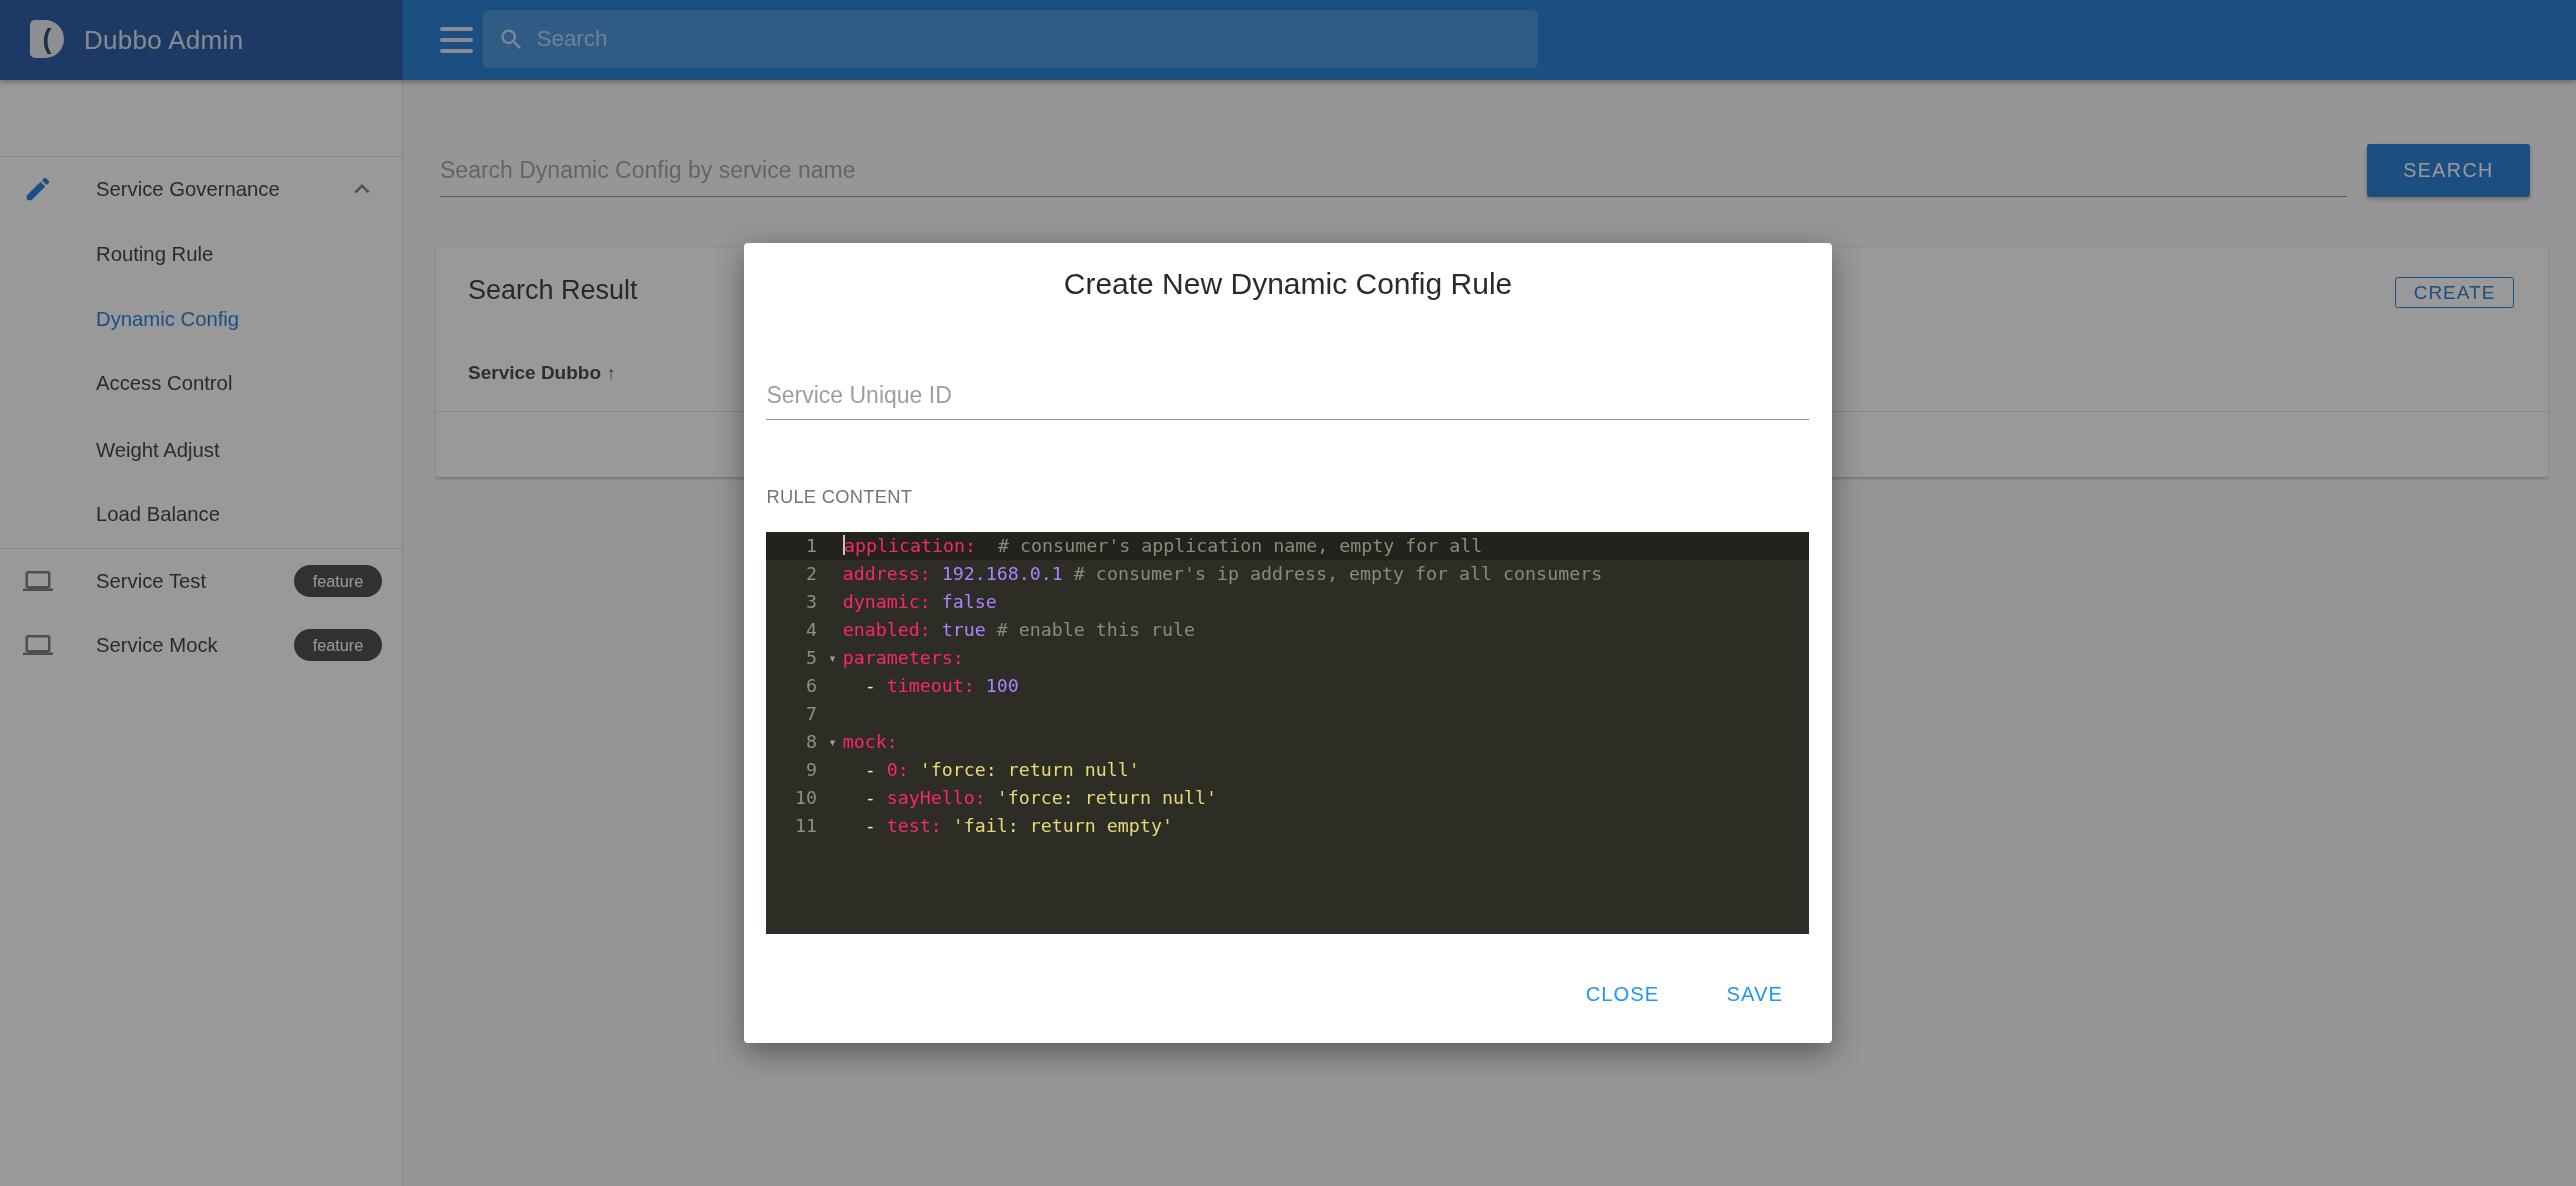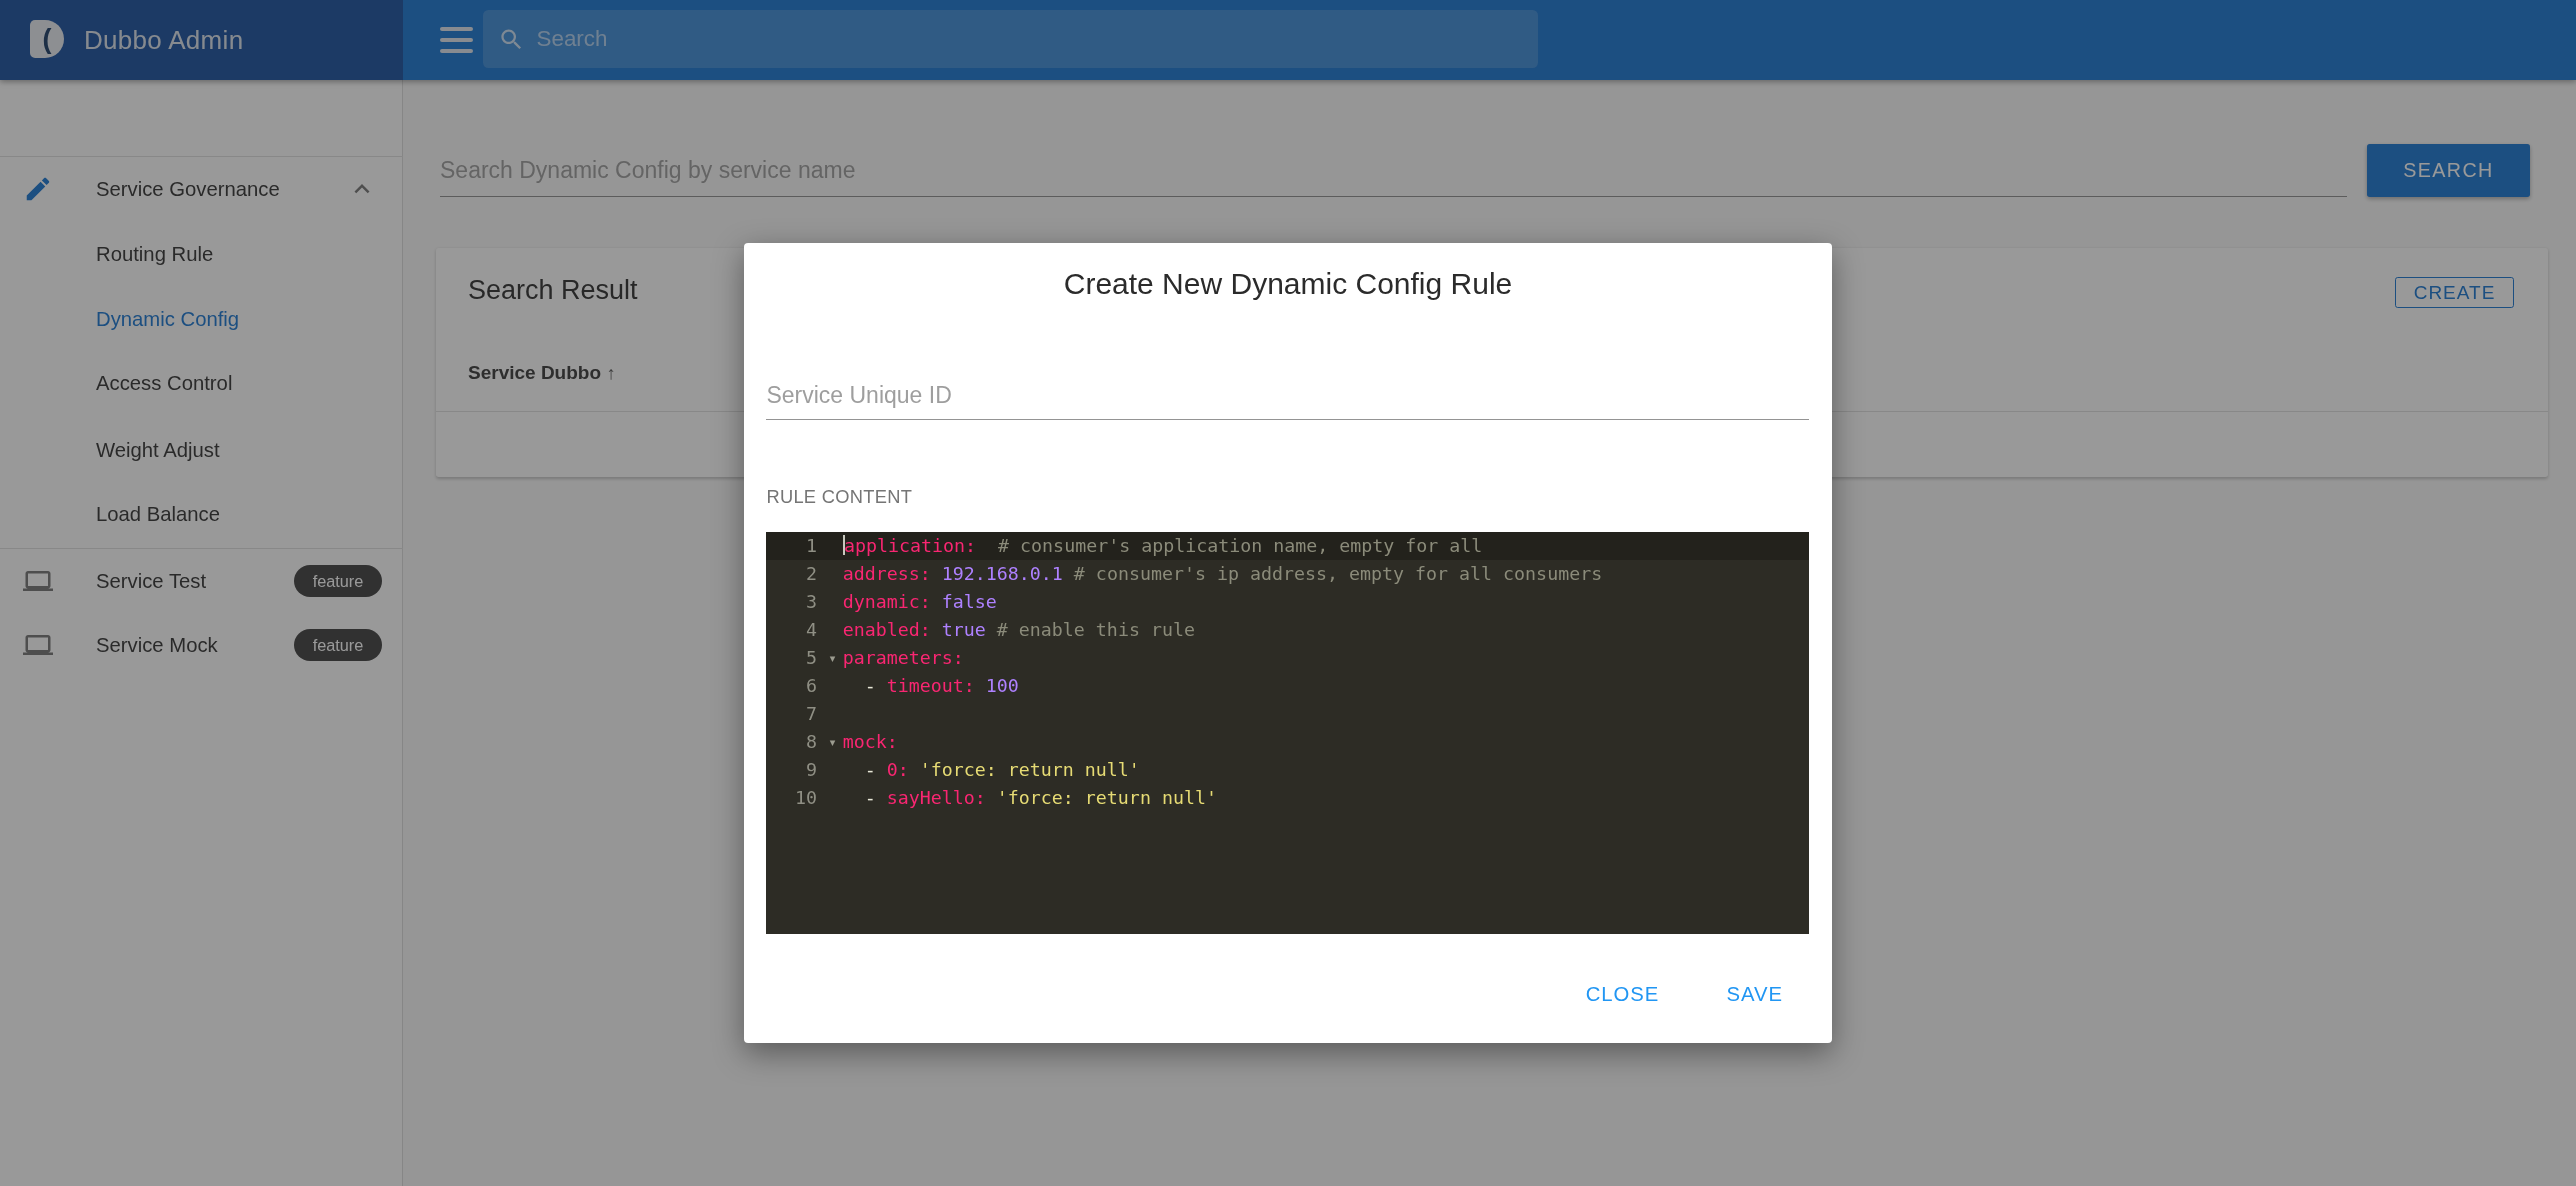--- a/index.html
+++ b/index.html
@@ -227,20 +227,25 @@
           <div class="cm-row">
             <span class="gut">9</span>
             <span class="fold"></span>
             <span class="codeln"><span class="tok-plain">  - </span><span class="tok-key">0:</span><span class="tok-plain"> </span><span class="tok-str">'force: return null'</span></span>
           </div>
           <div class="cm-row">
             <span class="gut">10</span>
             <span class="fold"></span>
             <span class="codeln"><span class="tok-plain">  - </span><span class="tok-key">sayHello:</span><span class="tok-plain"> </span><span class="tok-str">'force: return null'</span></span>
           </div>
+          <div class="cm-row">
+            <span class="gut">11</span>
+            <span class="fold"></span>
+            <span class="codeln"><span class="tok-plain">  - </span><span class="tok-key">test:</span><span class="tok-plain"> </span><span class="tok-str">'fail: return empty'</span></span>
+          </div>
         </div>
     </div>
 
     <div class="modal-actions">
       <button class="txt-btn">CLOSE</button>
       <button class="txt-btn">SAVE</button>
     </div>
   </div>
 
 </div>

